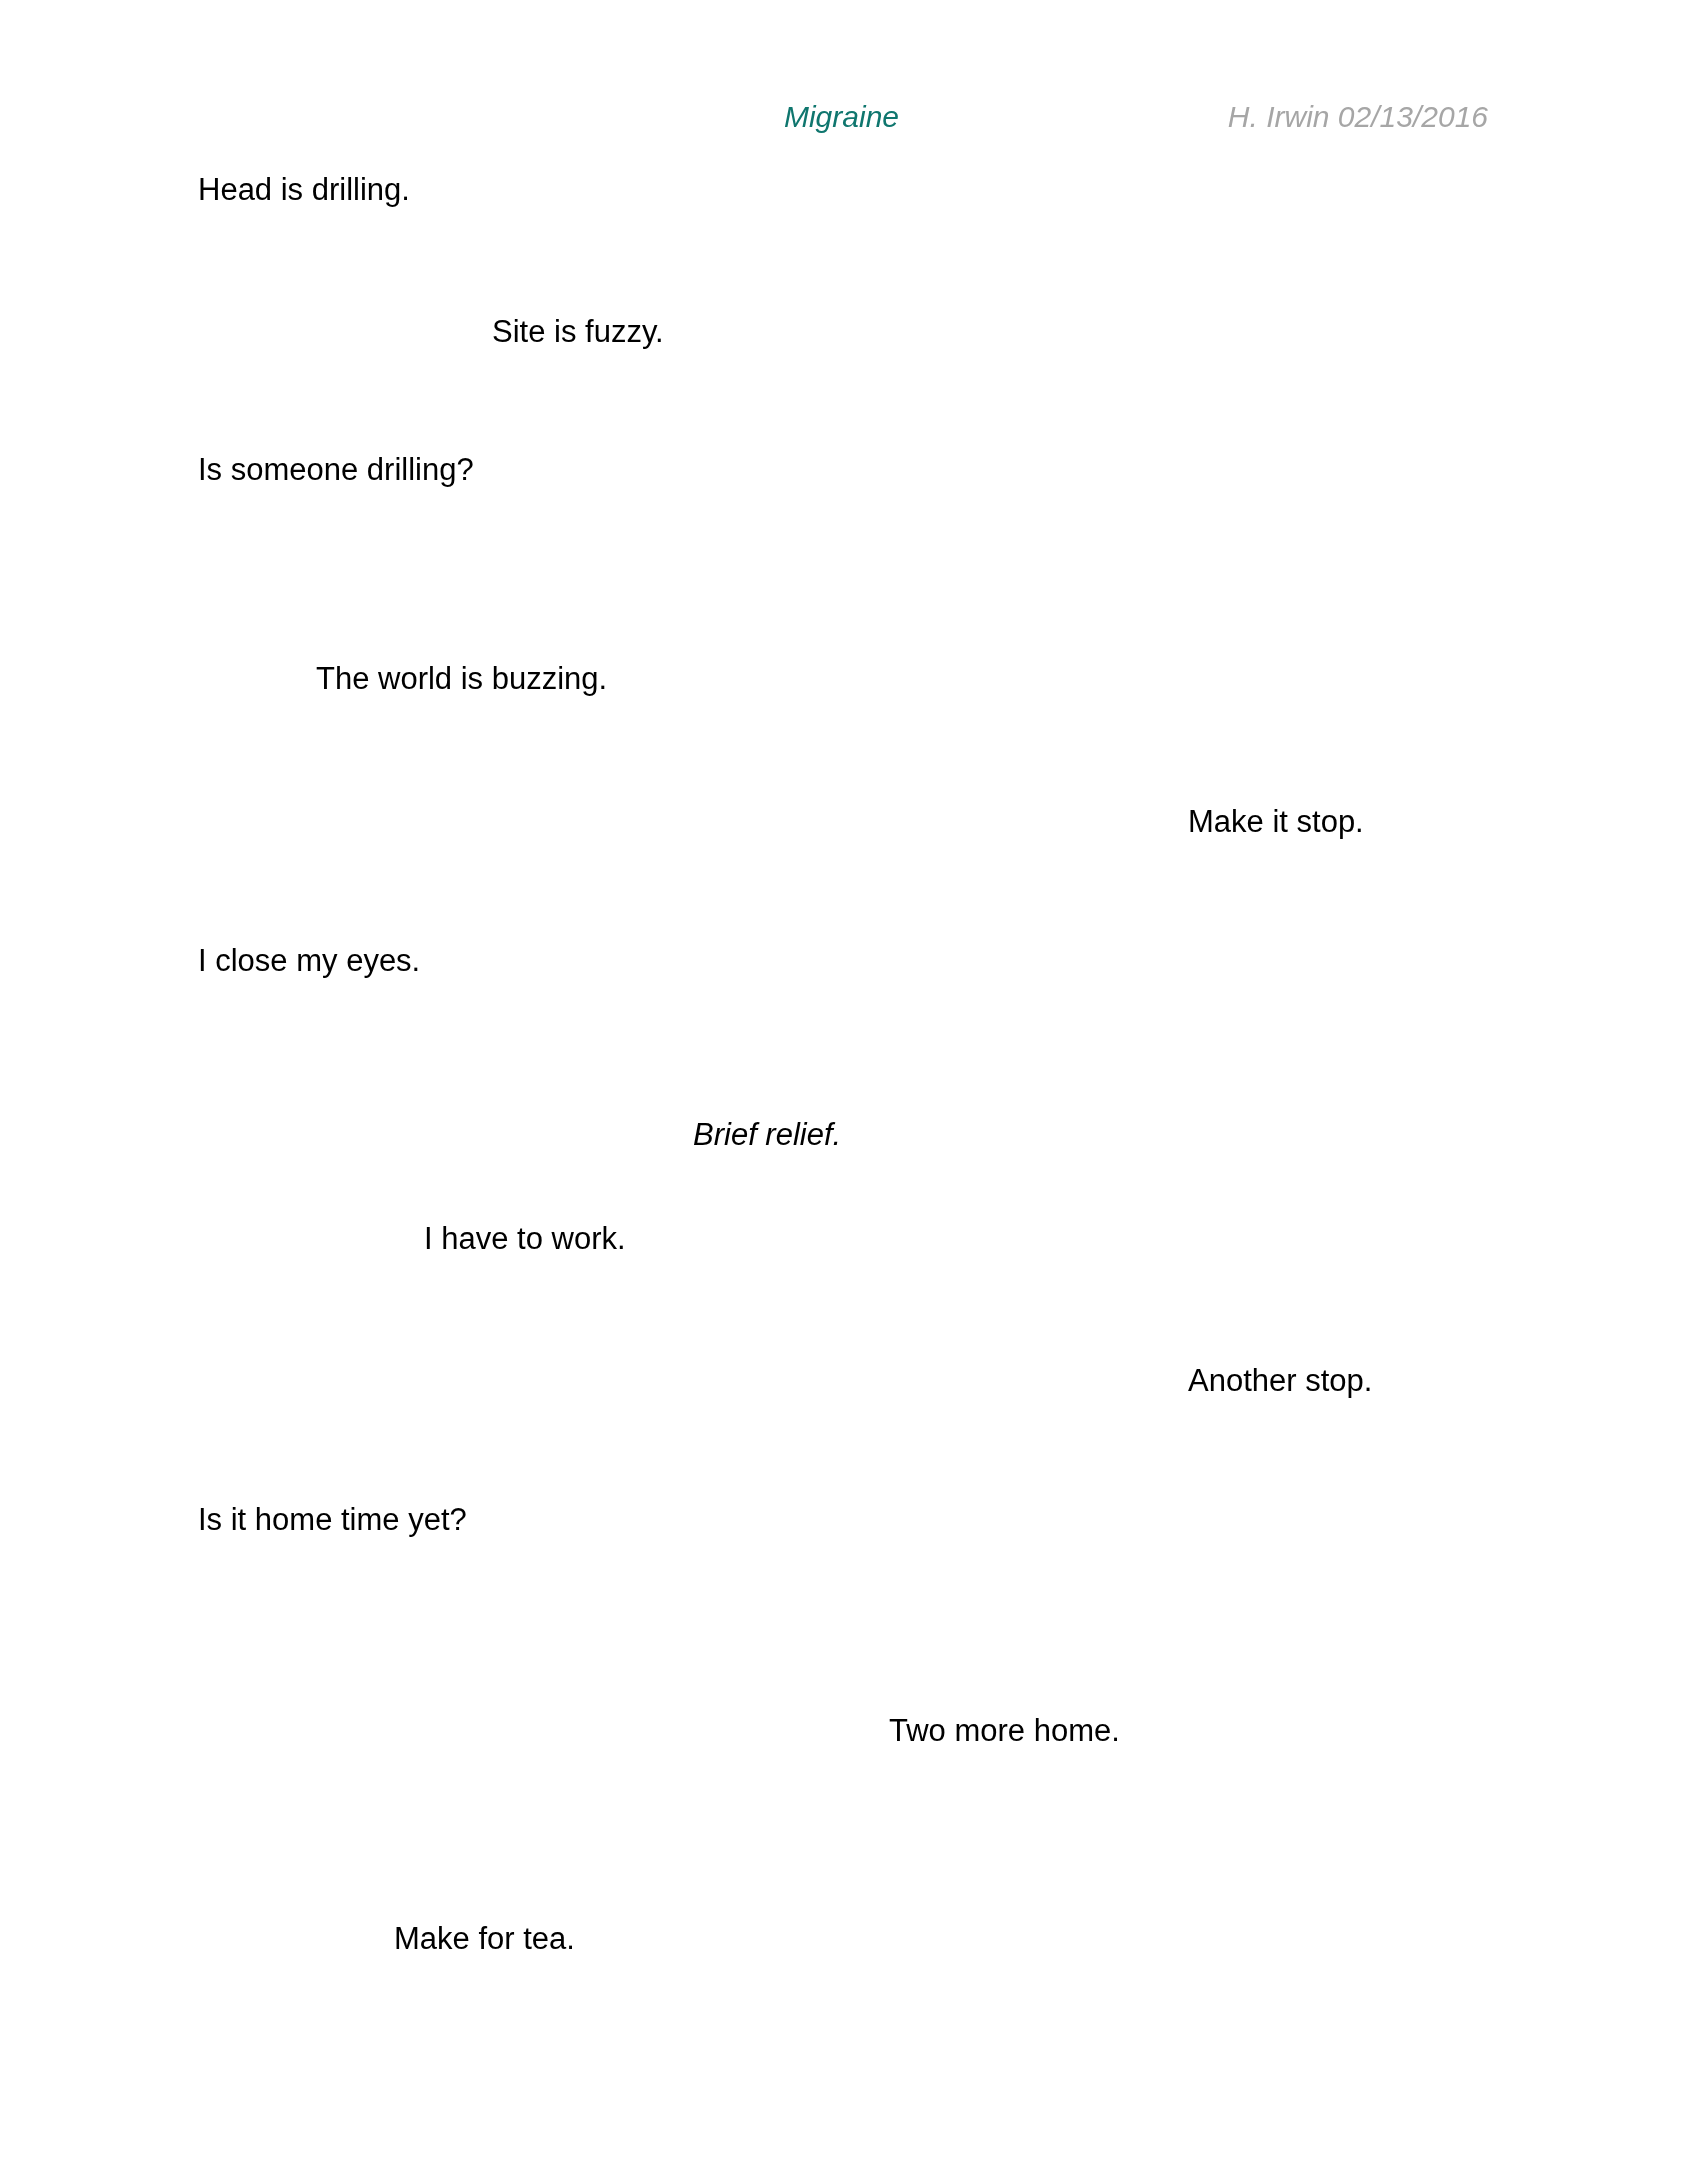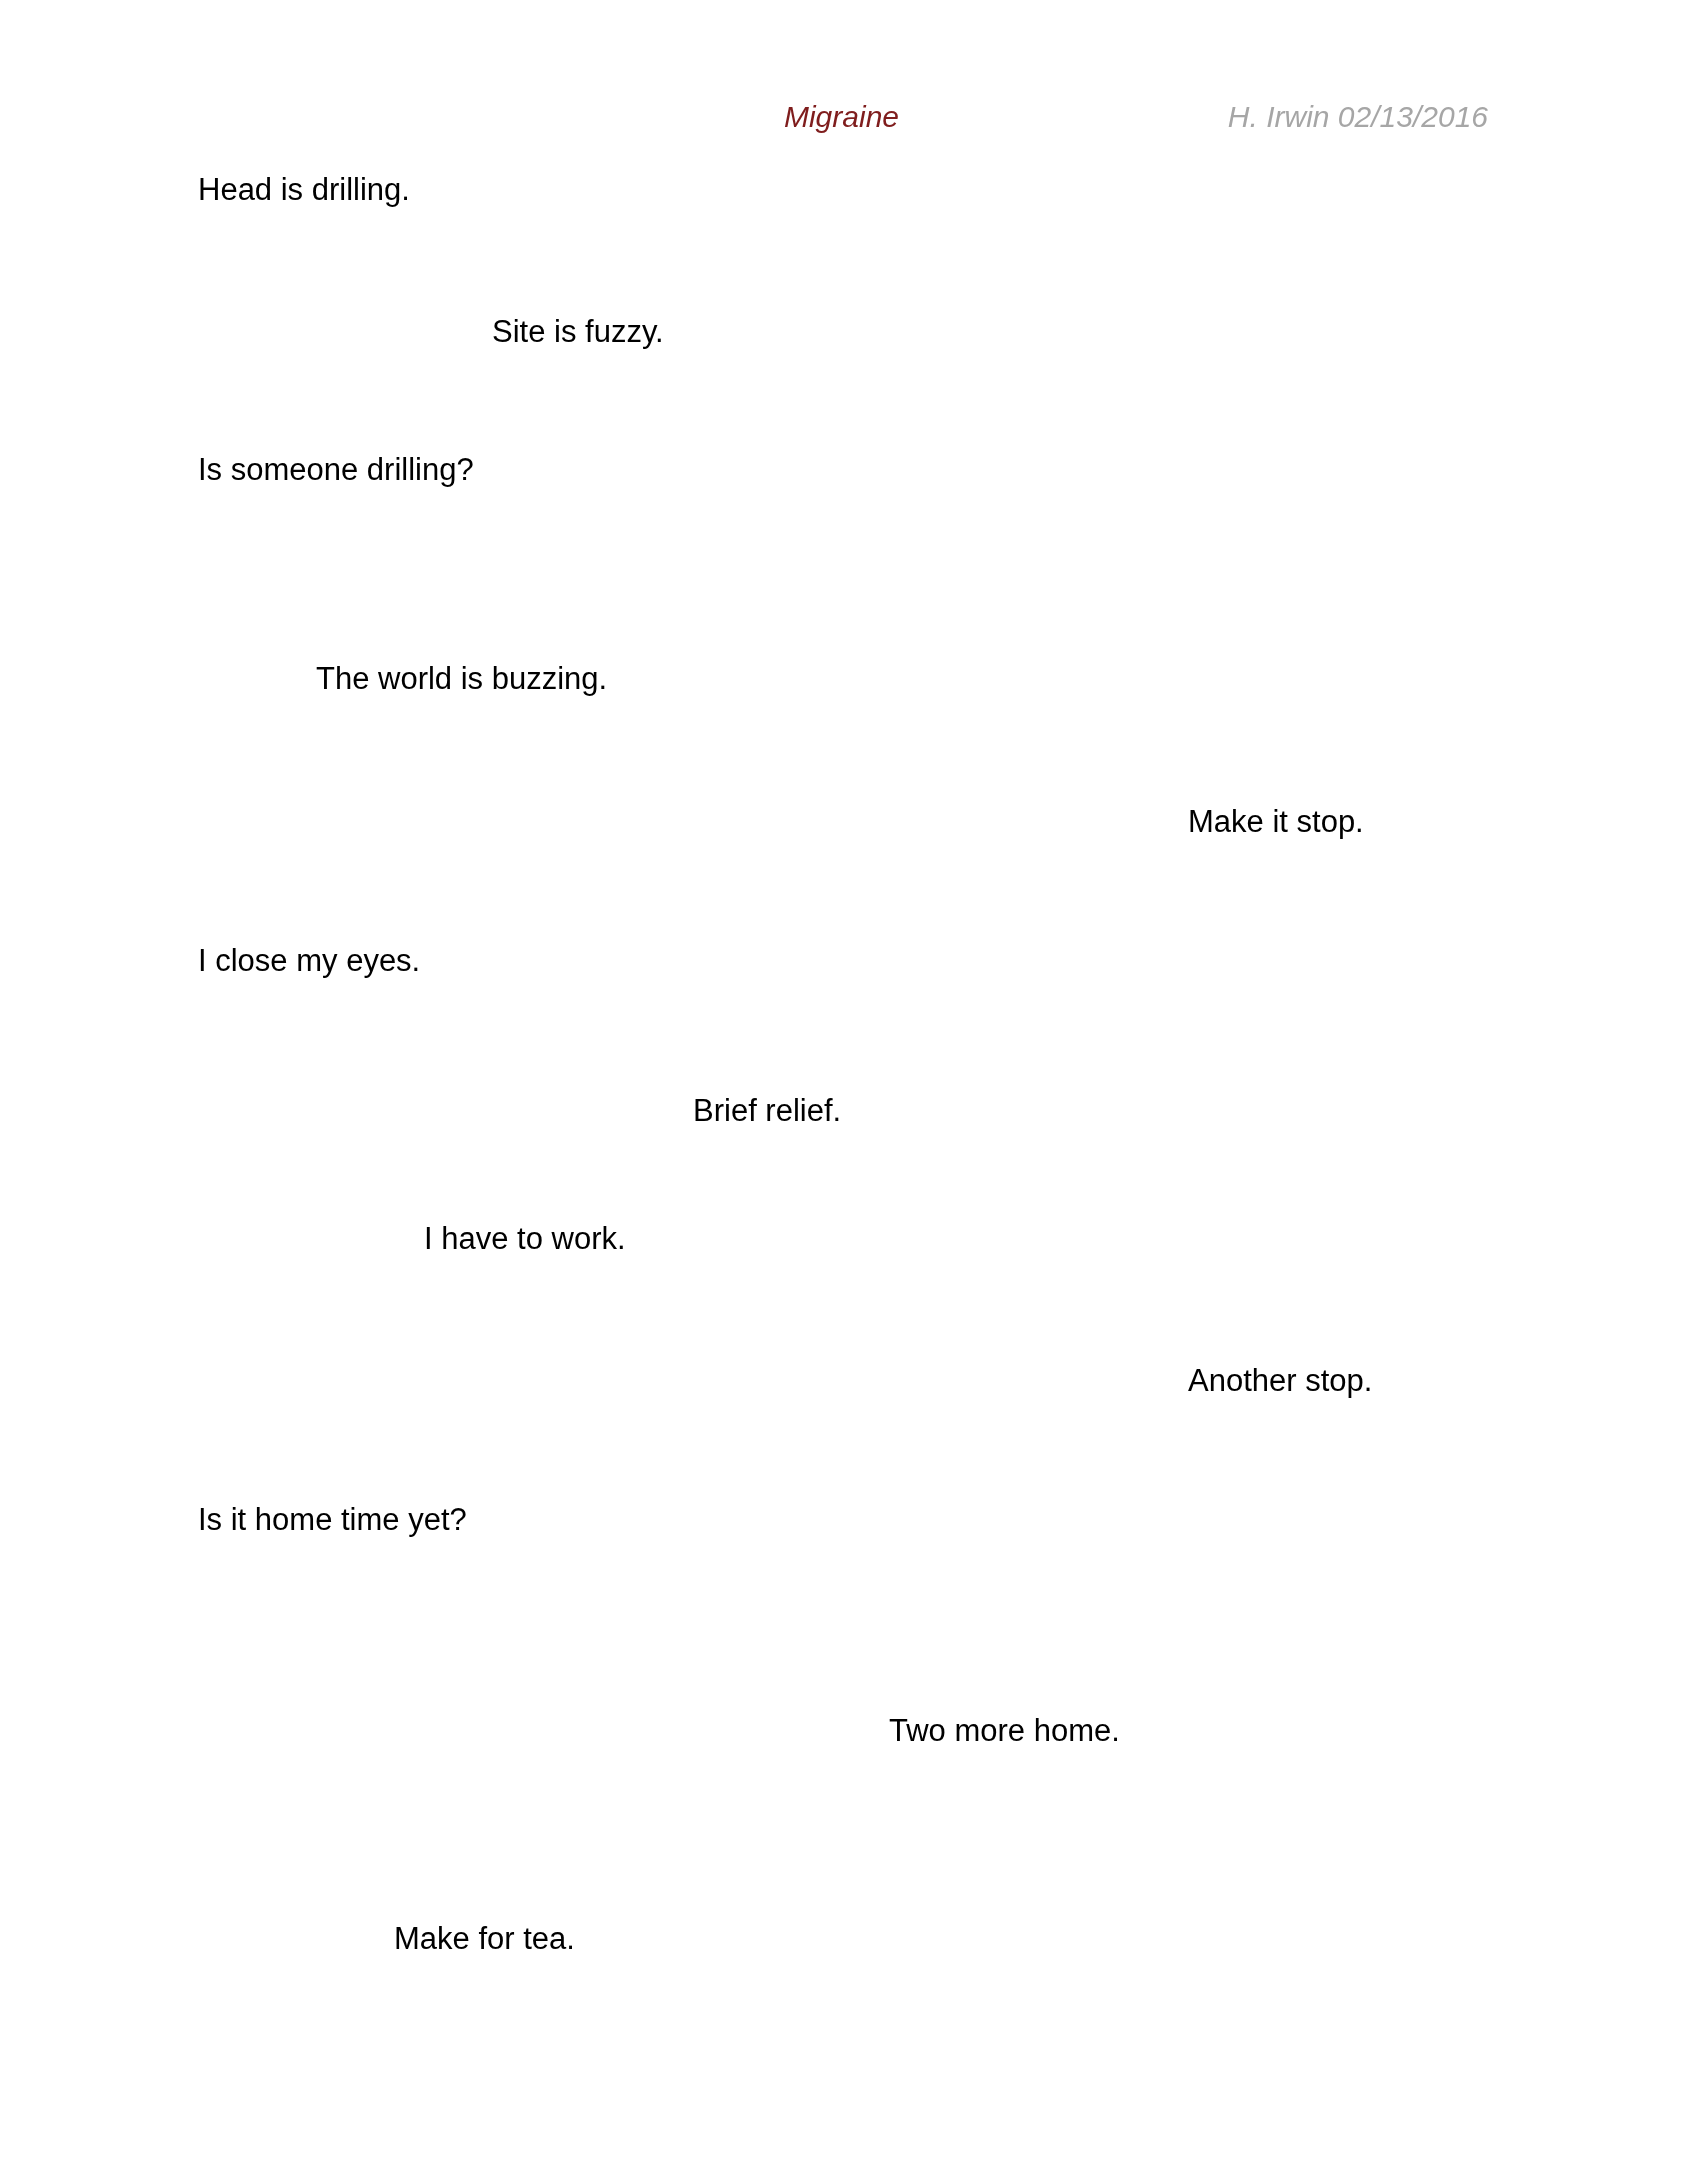--- a/index.html
+++ b/index.html
@@ -16,21 +16,21 @@
   }
   .doc-header-title {
     position: absolute;
     left: 0;
     right: 0;
     top: 100px;
     text-align: center;
     font-size: 30px;
     line-height: 1.1;
     font-style: italic;
-    color: #7f1d1d;
+    color: #0f766e;
   }
   .doc-header-author {
     position: absolute;
     right: 195px;
     top: 100px;
     text-align: right;
     font-size: 30px;
     line-height: 1.1;
     font-style: italic;
     color: #a6a6a6;
@@ -57,21 +57,21 @@
   <div class="poem-line" style="left:492px;  top:315px;">Site is fuzzy.</div>
 
   <div class="poem-line" style="left:198px;  top:453px;">Is someone drilling?</div>
 
   <div class="poem-line" style="left:295px;  top:662px;margin-left:21px;">The world is buzzing.</div>
 
   <div class="poem-line" style="left:1188px; top:805px;text-align:center;">Make it stop.</div>
 
   <div class="poem-line" style="left:198px;  top:944px;">I close my eyes.</div>
 
-  <div class="poem-line" style="left:693px;  top:1094px;">Brief relief.</div>
+  <div class="poem-line" style="left:693px;  top:1118px;font-style:italic;">Brief relief.</div>
 
   <div class="poem-line" style="left:396px;  top:1222px;margin-left:28px;">I have to work.</div>
 
   <div class="poem-line" style="left:1188px; top:1364px;">Another stop.</div>
 
   <div class="poem-line" style="left:198px;  top:1503px;">Is it home time yet?</div>
 
   <div class="poem-line" style="left:889px;  top:1714px;">Two more home.</div>
 
   <div class="poem-line" style="left:394px;  top:1922px;">Make for tea.</div>

